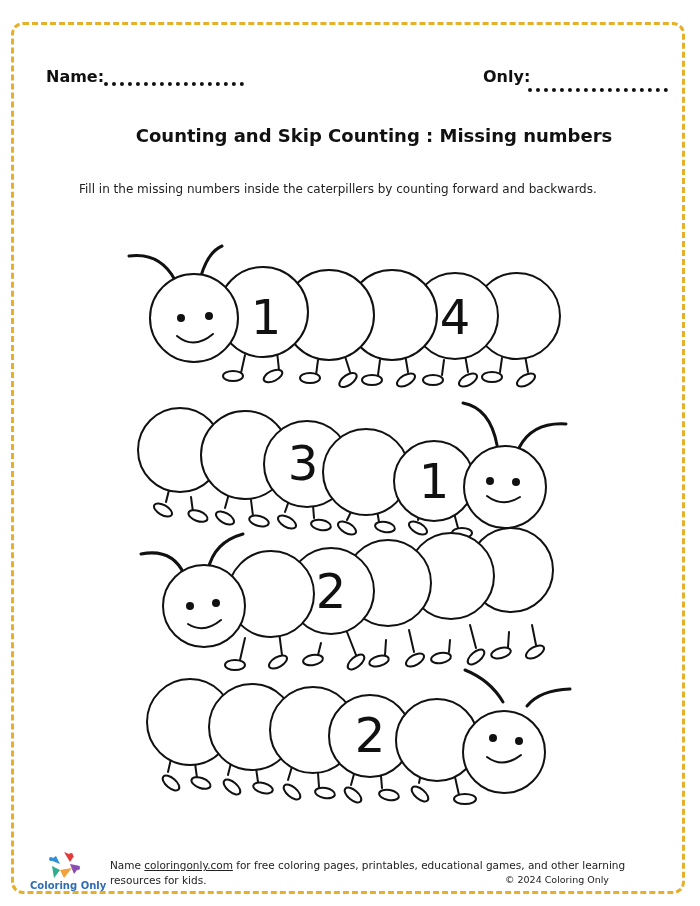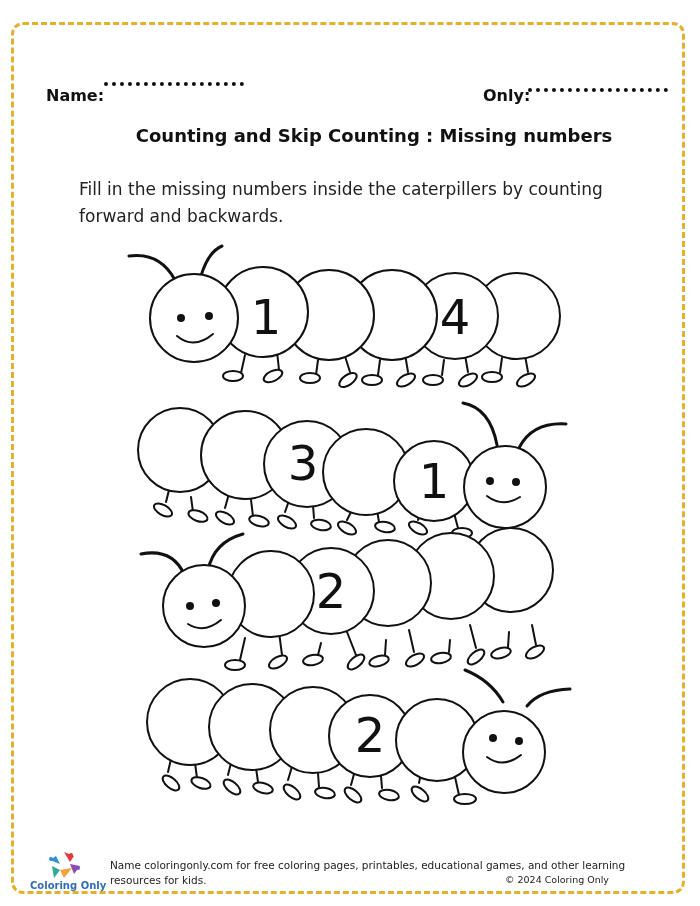--- a/index.html
+++ b/index.html
@@ -1,30 +1,30 @@
 <!DOCTYPE html>
 <html><head>
 <meta charset="utf-8">
 <style>
   html, body { margin:0; padding:0; background:#ffffff; }
   body { width:700px; height:906px; position:relative; overflow:hidden; font-family:"DejaVu Sans", sans-serif; color:#111; }
   .frame { position:absolute; left:11px; top:22px; width:674px; height:872px; border:3px dashed #e6b02a; border-radius:12px; box-sizing:border-box; }
-  .name-label, .date-label { position:absolute; font-weight:bold; font-size:16px; font-family:"DejaVu Sans", sans-serif;margin-top:19px; }
+  .name-label, .date-label { position:absolute; font-weight:bold; font-size:16px; font-family:"DejaVu Sans", sans-serif; }
   .name-label { left:46px; top:67px; }
   .date-label { left:483px; top:67px; }
   .dots { position:absolute; border-bottom:4px dotted #111; height:0; }
   .name-dots { left:104px; top:82px; width:140px; }
   .date-dots { left:528px; top:88px; width:140px; }
   .title { position:absolute; left:0; width:700px; top:125px; text-align:center; font-weight:bold; font-size:18px;padding-left:24px; }
-  .instructions { position:absolute; left:79px; top:176px; width:580px; font-size:17px; line-height:27px; color:#222; }
+  .instructions { position:absolute; left:79px; top:176px; width:580px; font-size:12px; line-height:27px; color:#222; }
   .art { position:absolute; left:120px; top:240px; width:460px; height:580px; }
   .footer-logo { position:absolute; left:30px; top:850px; width:70px; height:45px; }
   .logo-text { position:absolute; left:0; top:30px; width:70px; text-align:right; font-size:10px; color:#2f6db5; font-weight:bold; white-space:nowrap; }
   .footer-text { position:absolute; left:110px; top:858px; width:520px; font-size:10.5px; line-height:15px; color:#222; }
-  .footer-text a { color:#222; }
+  .footer-text a { color:#222; text-decoration:underline; }
   .copyright { position:absolute; left:505px; top:874px; font-size:9.5px; color:#222; }
 </style>
 </head>
 <body>
 
 <div class="frame"></div>
 
 <div class="name-label">Name:</div>
 <div class="dots name-dots"></div>
 <div class="date-label">Only:</div>

